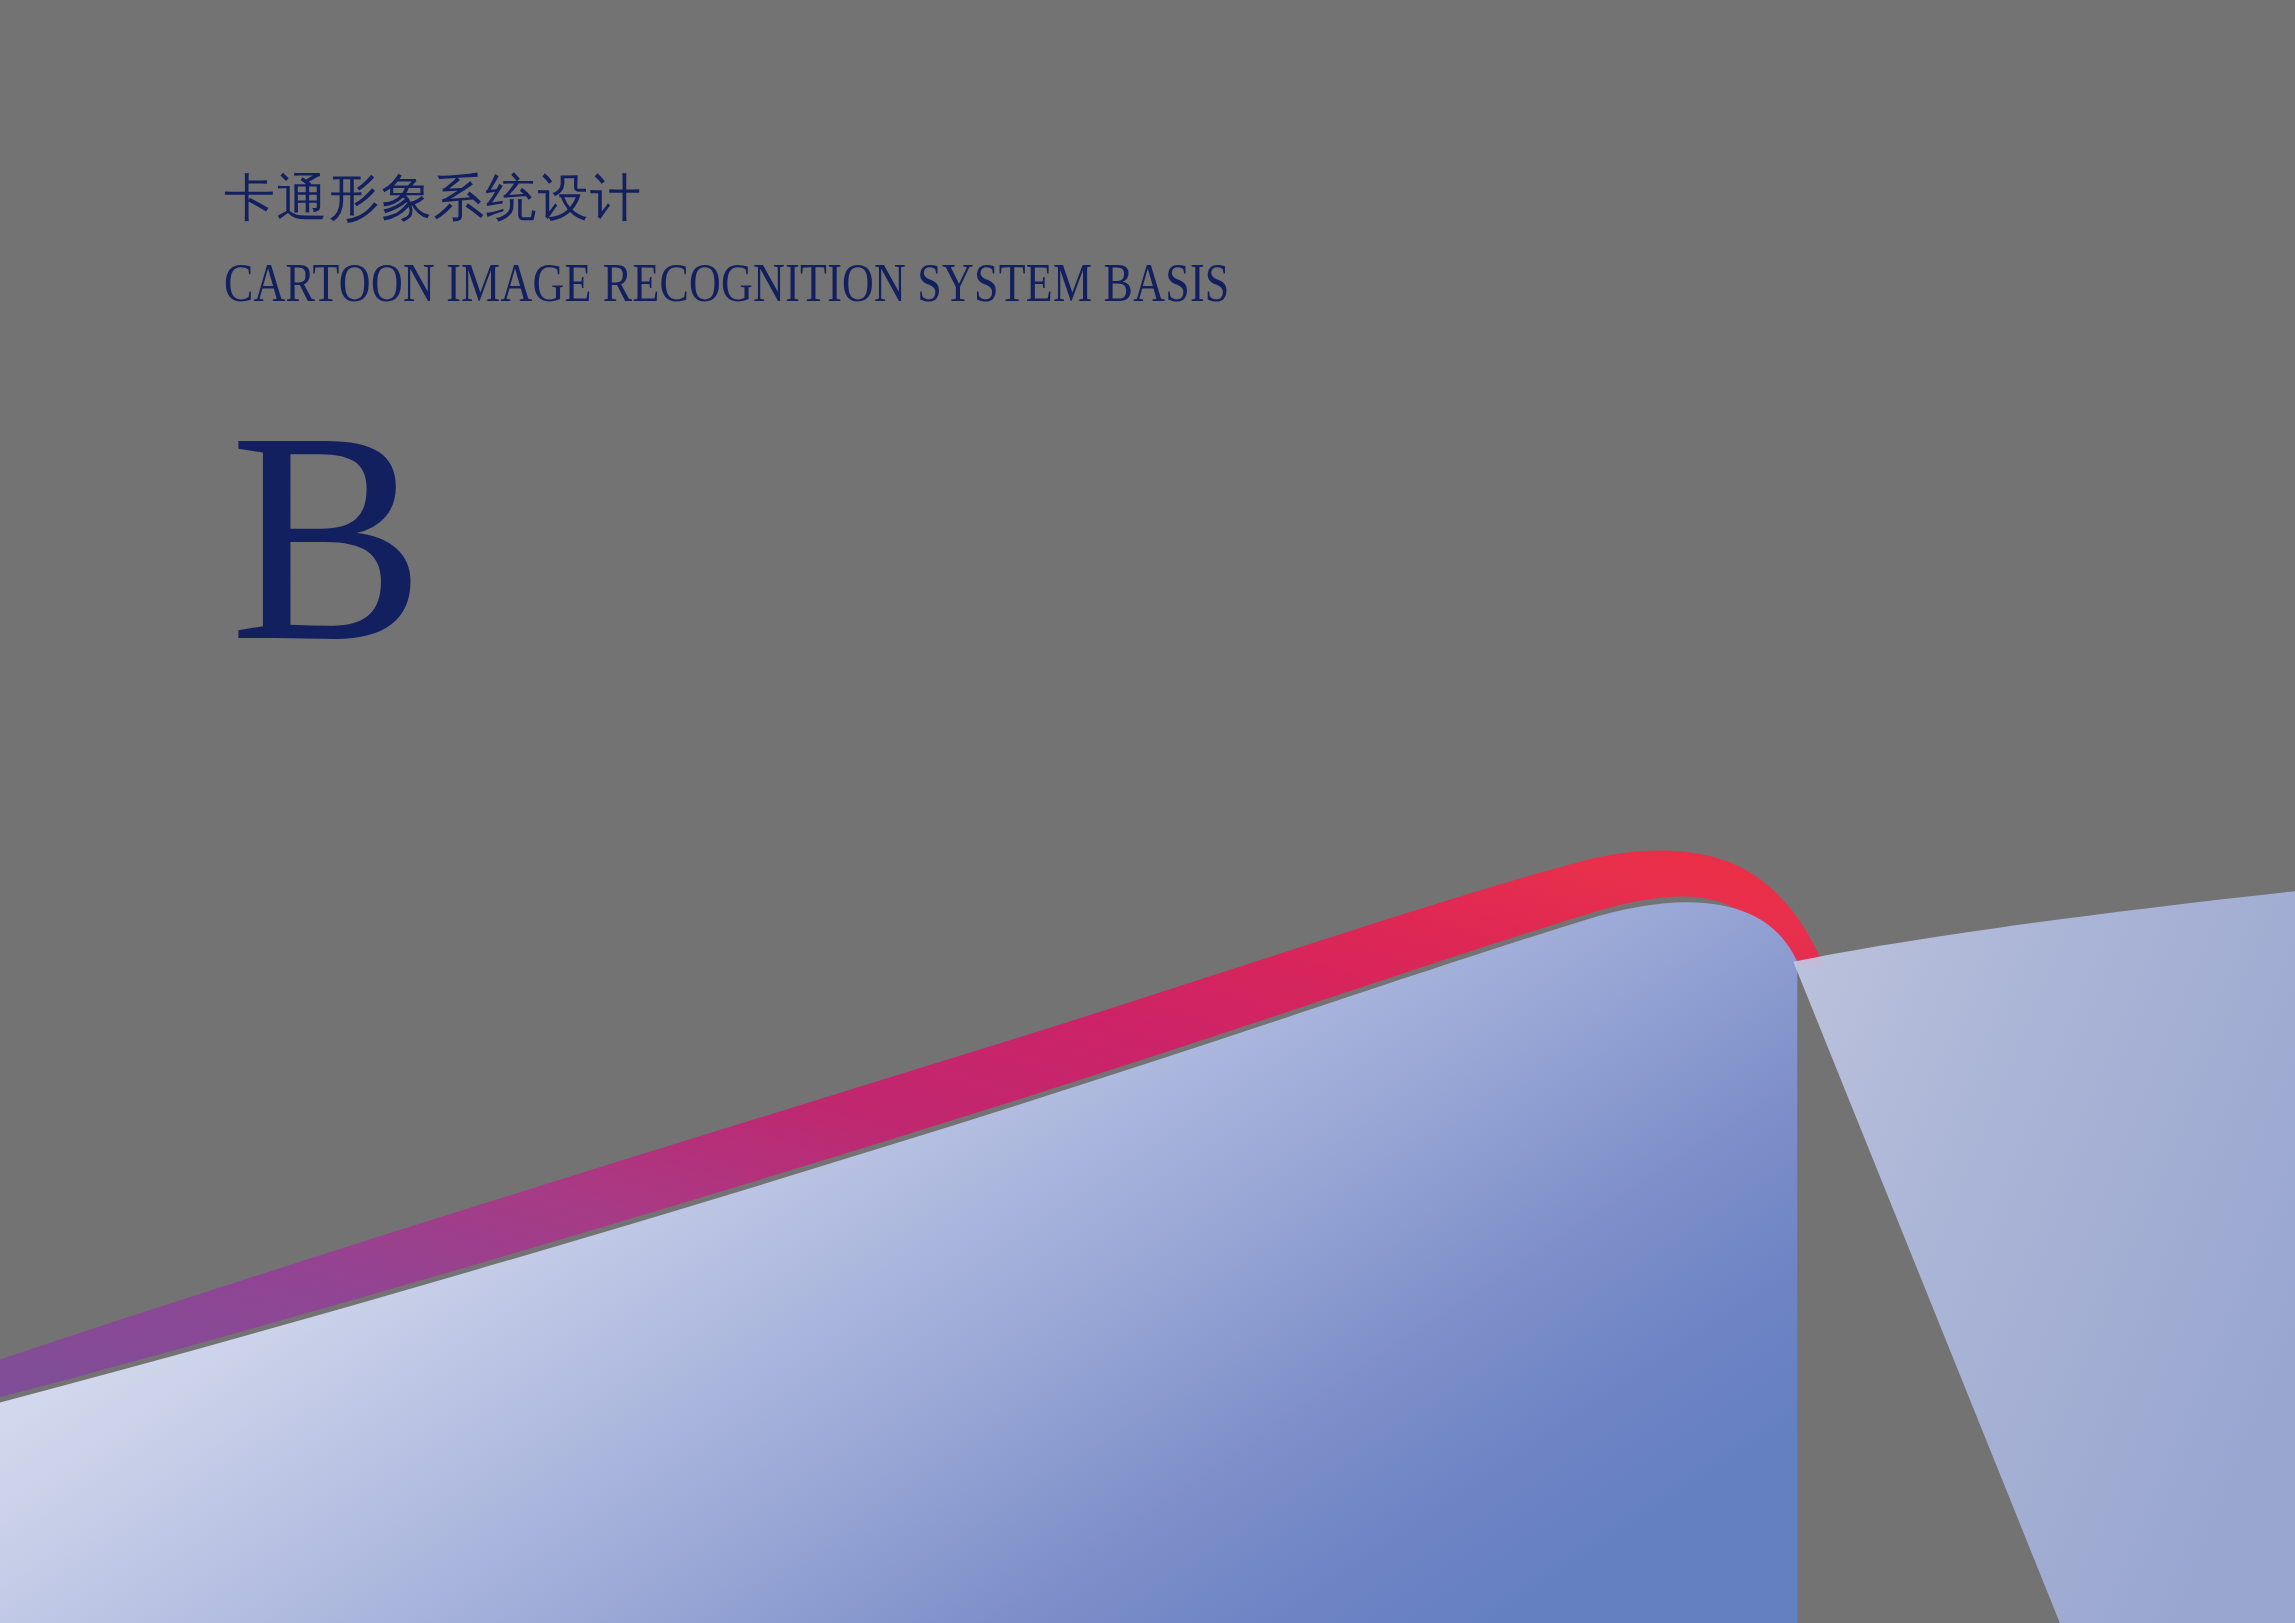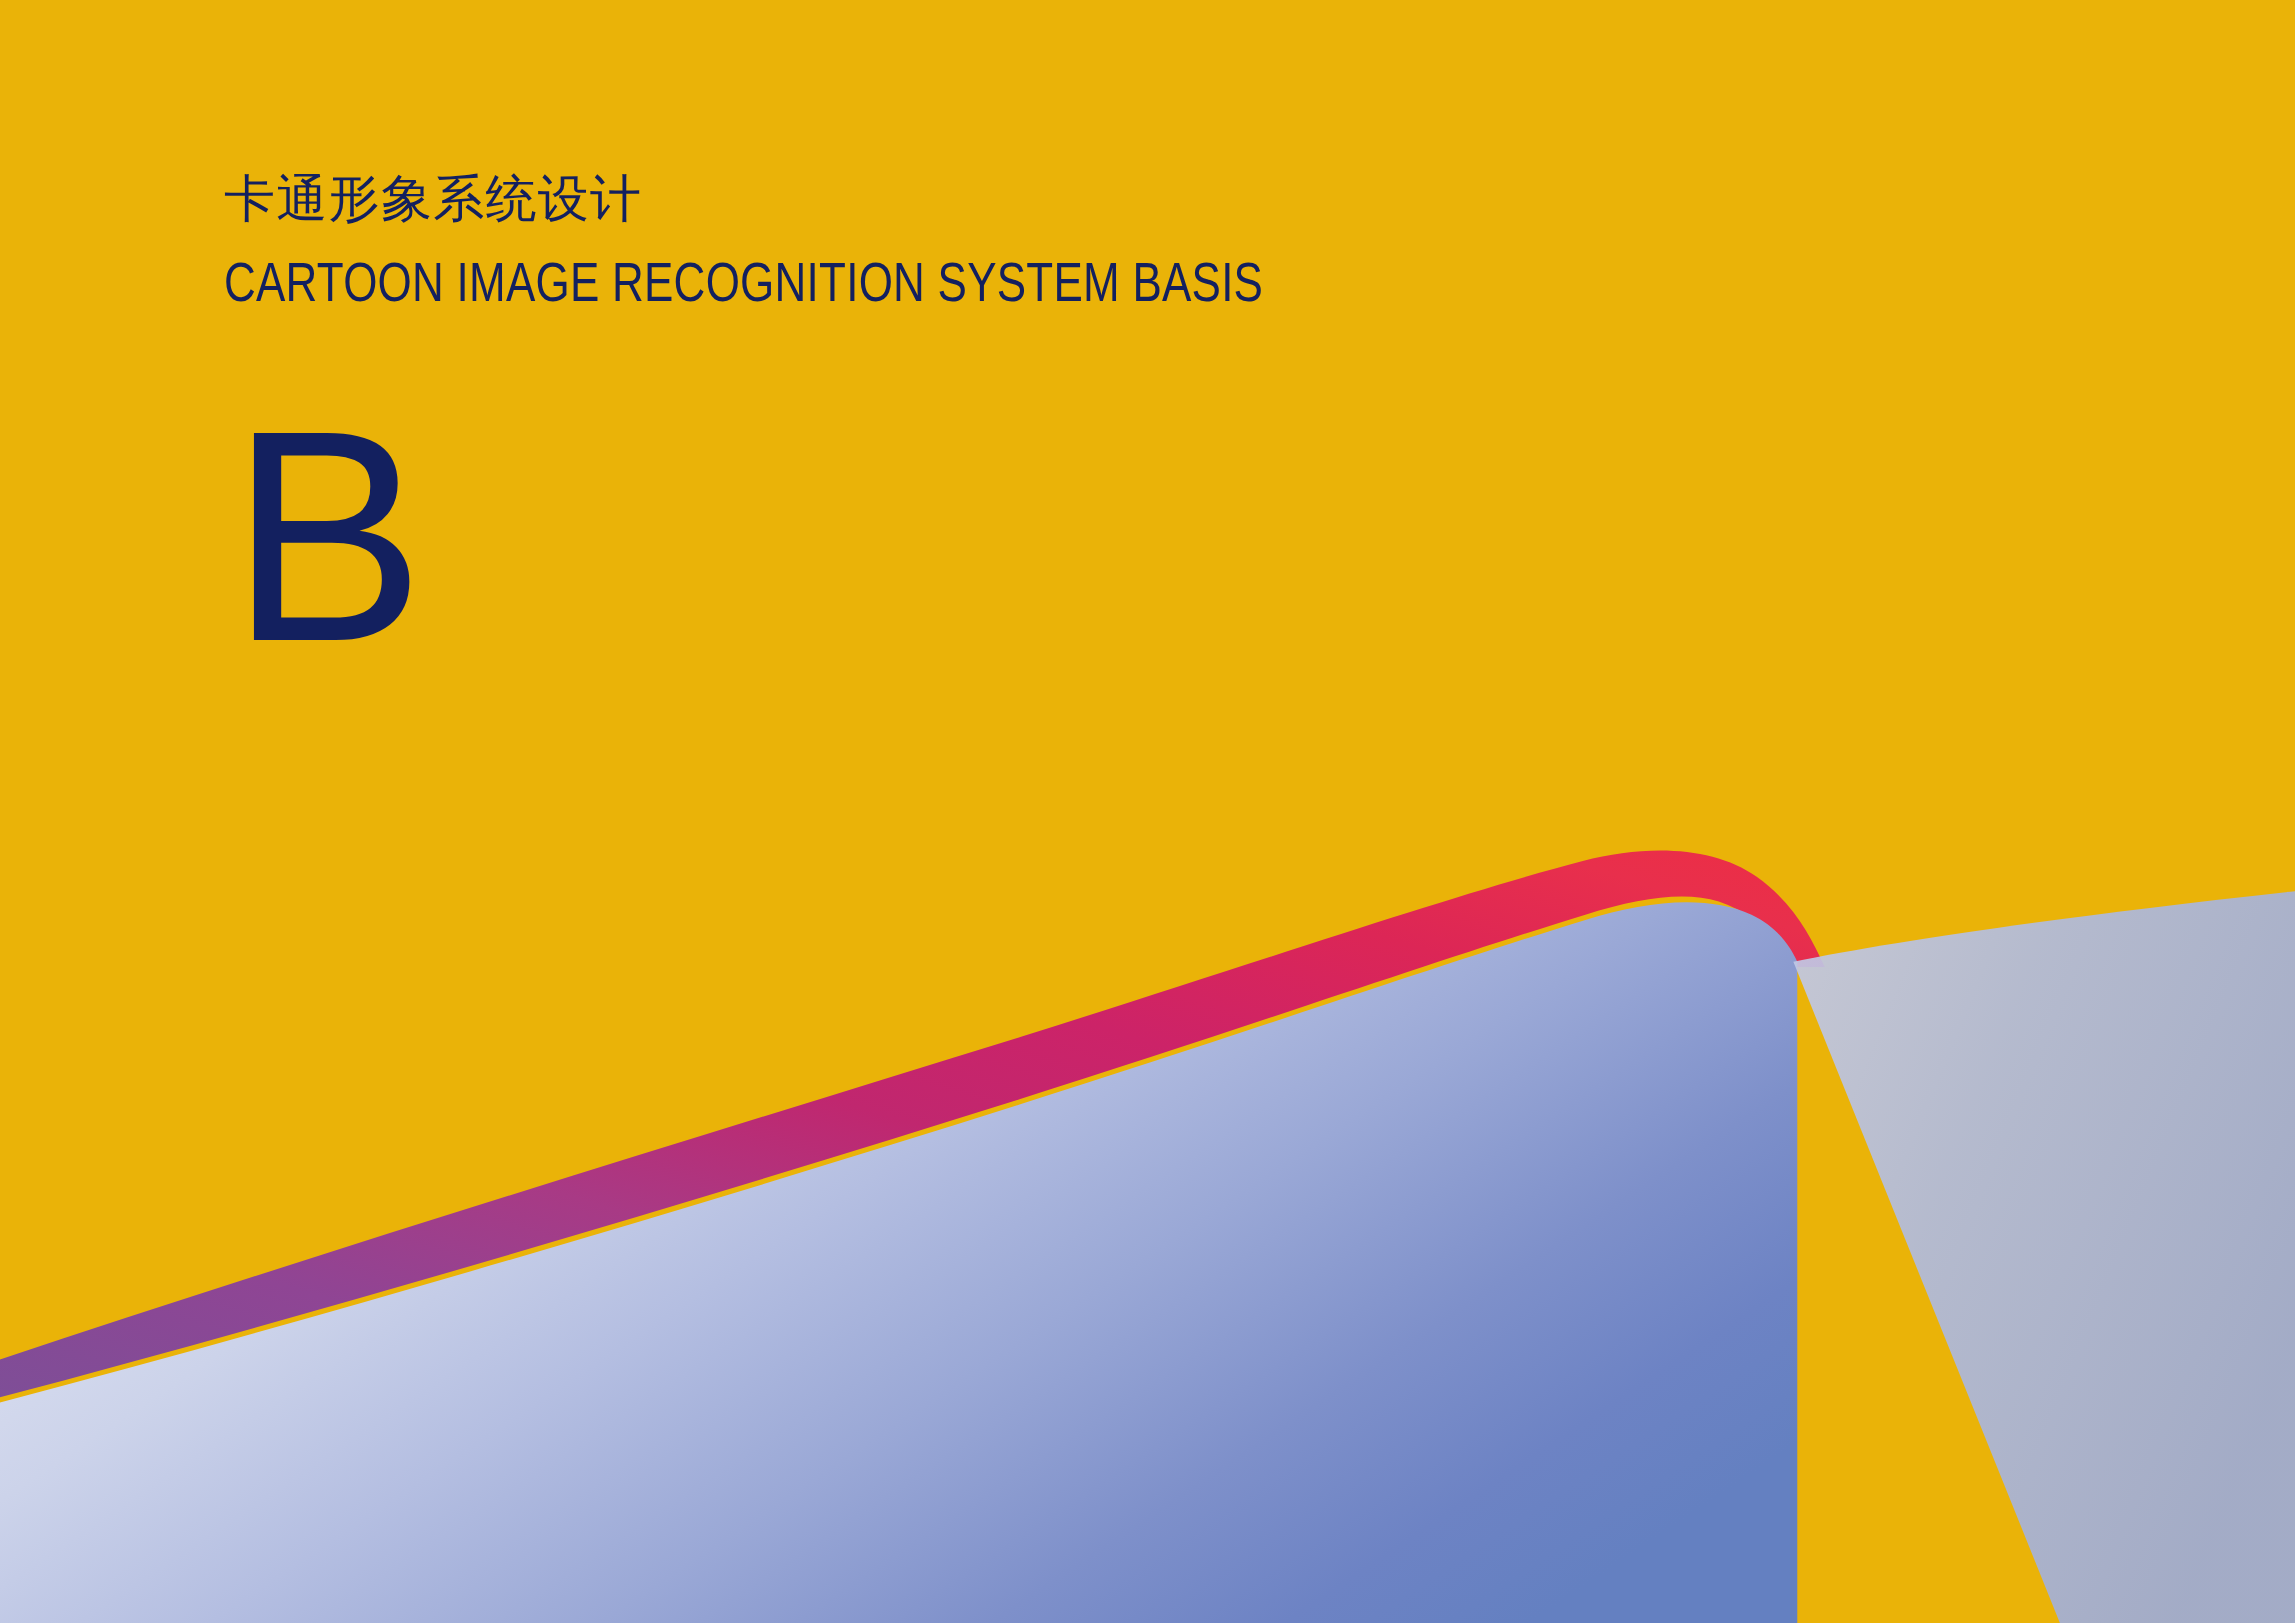--- a/index.html
+++ b/index.html
@@ -10,22 +10,23 @@
   }
   body {
     font-family: "Liberation Sans", "DejaVu Sans", sans-serif;
   }
 
   
   .page {
     position: relative;
     width: 2295px;
     height: 1624px;
-    background: #eab308;
+    background: #737373;
     overflow: hidden;
+    font-family: Liberation Serif, serif;
   }
 
   
   .artwork {
     position: absolute;
     left: 0;
     top: 0;
     width: 2295px;
     height: 1624px;
     pointer-events: none;

